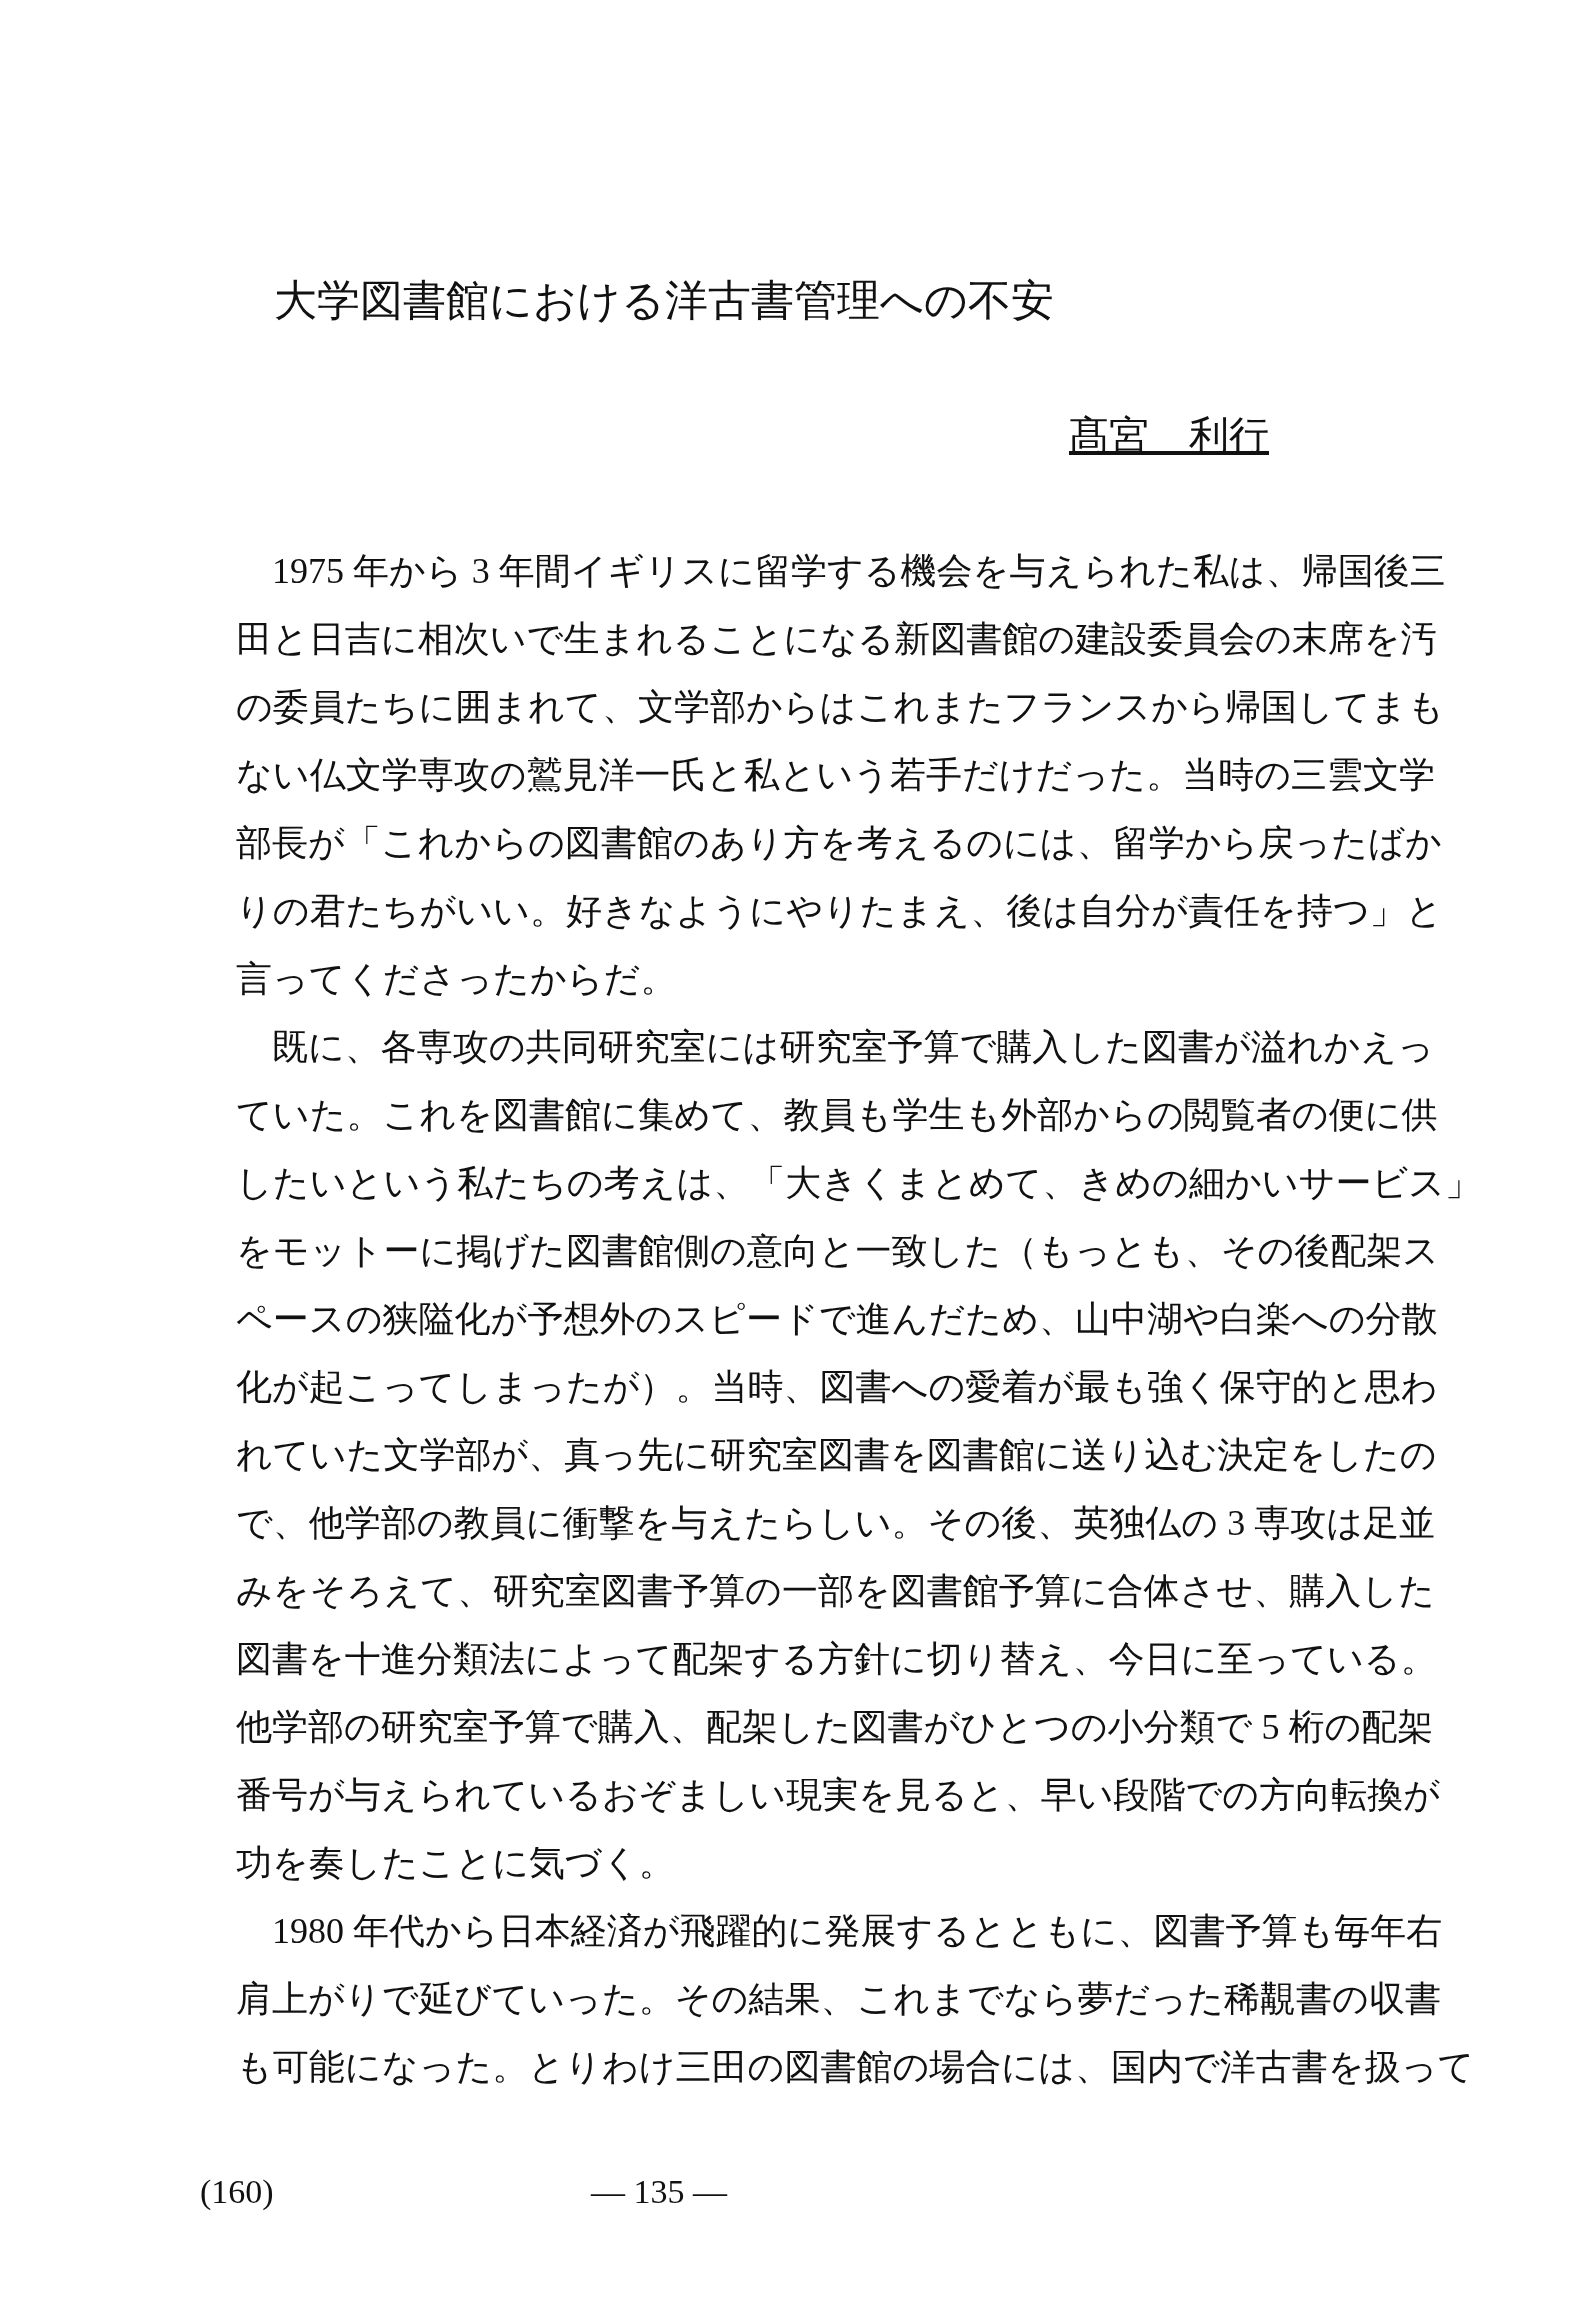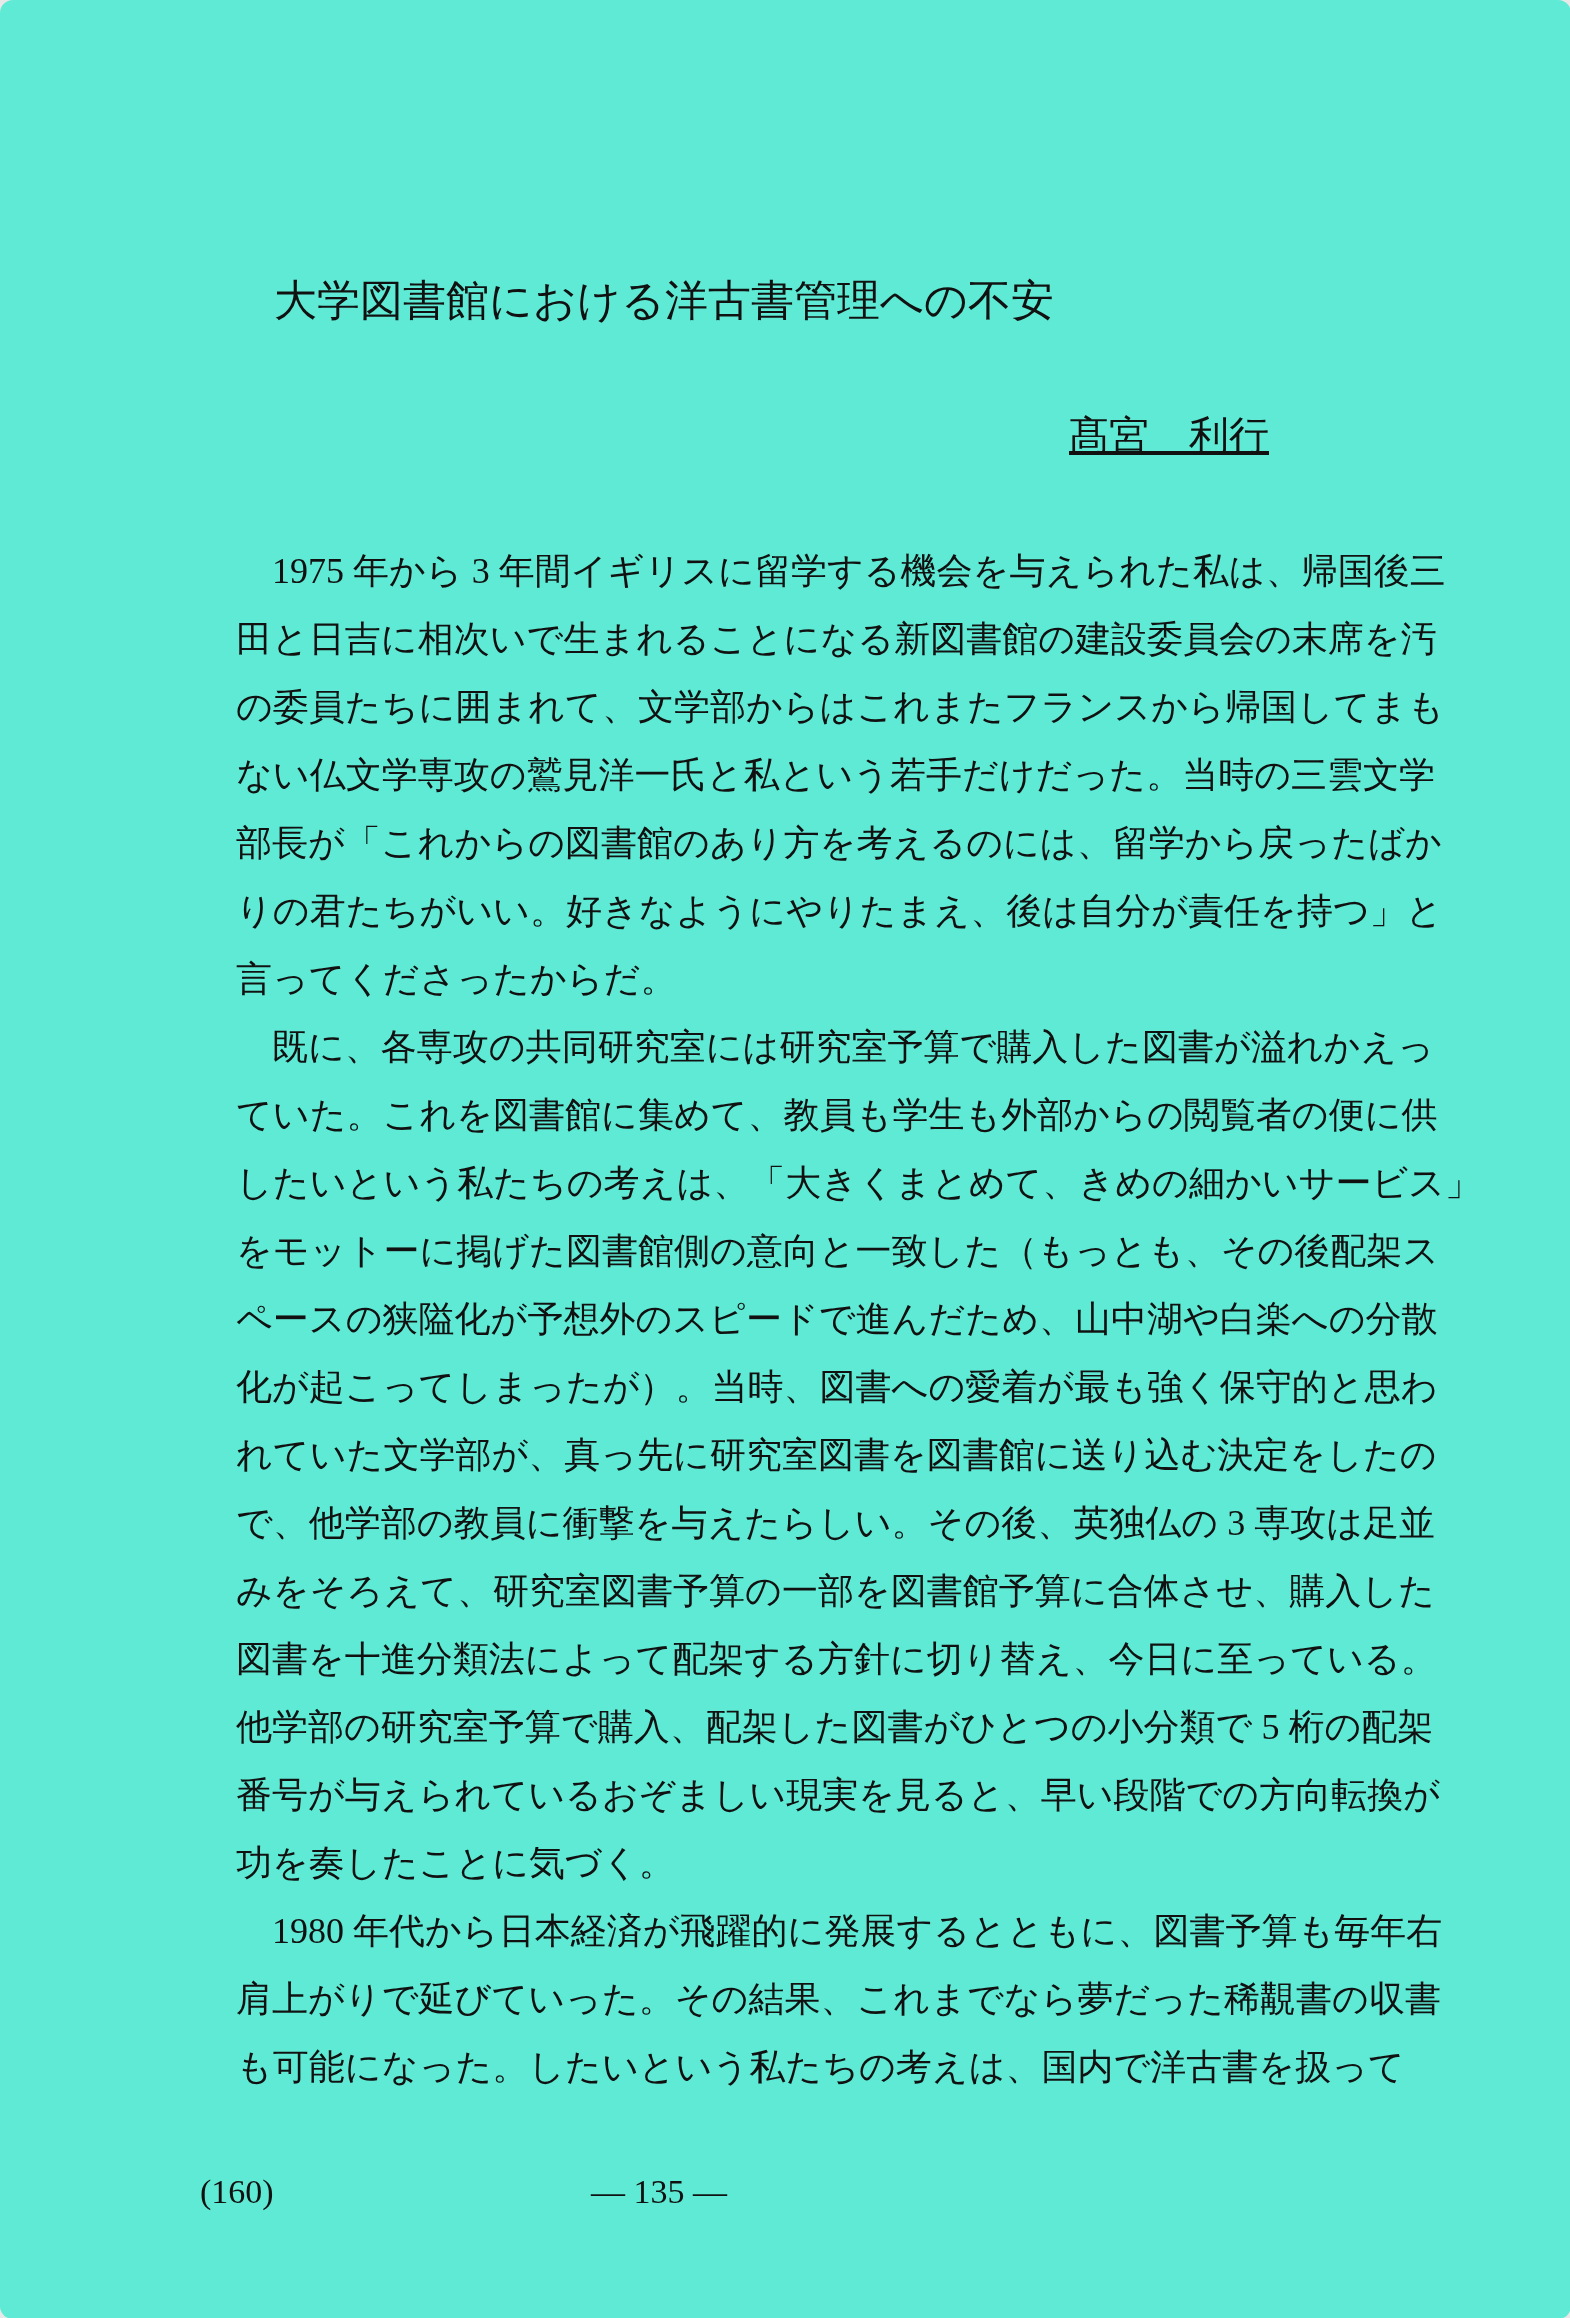--- a/index.html
+++ b/index.html
@@ -4,25 +4,24 @@
 <style>
   html, body {
     margin: 0;
     padding: 0;
     background: #e8e8e8;
   }
   .page {
     position: relative;
     width: 1571px;
     height: 2319px;
-    background: #5eead4;
+    background: #ffffff;
     color: #111111;
     font-family: "Liberation Serif", "DejaVu Serif", serif;
     overflow: hidden;
-    border-radius: 13px;
   }
   .doc-title {
     position: absolute;
     left: 274px;
     top: 272px;
     font-size: 43px;
     font-weight: 500;
     white-space: nowrap;
     letter-spacing: 0px;
   }
@@ -90,20 +89,20 @@
     <div class="line">化が起こってしまったが）。当時、図書への愛着が最も強く保守的と思わ</div>
     <div class="line">れていた文学部が、真っ先に研究室図書を図書館に送り込む決定をしたの</div>
     <div class="line">で、他学部の教員に衝撃を与えたらしい。その後、英独仏の 3 専攻は足並</div>
     <div class="line">みをそろえて、研究室図書予算の一部を図書館予算に合体させ、購入した</div>
     <div class="line">図書を十進分類法によって配架する方針に切り替え、今日に至っている。</div>
     <div class="line">他学部の研究室予算で購入、配架した図書がひとつの小分類で 5 桁の配架</div>
     <div class="line">番号が与えられているおぞましい現実を見ると、早い段階での方向転換が</div>
     <div class="line">功を奏したことに気づく。</div>
     <div class="line">　1980 年代から日本経済が飛躍的に発展するとともに、図書予算も毎年右</div>
     <div class="line">肩上がりで延びていった。その結果、これまでなら夢だった稀覯書の収書</div>
-    <div class="line">も可能になった。したいという私たちの考えは、国内で洋古書を扱って</div>
+    <div class="line">も可能になった。とりわけ三田の図書館の場合には、国内で洋古書を扱って</div>
   </div>
 
   <div class="footer-left">(160)</div>
   <div class="footer-center">— 135 —</div>
 
 </div>
 
 
 </body></html>

